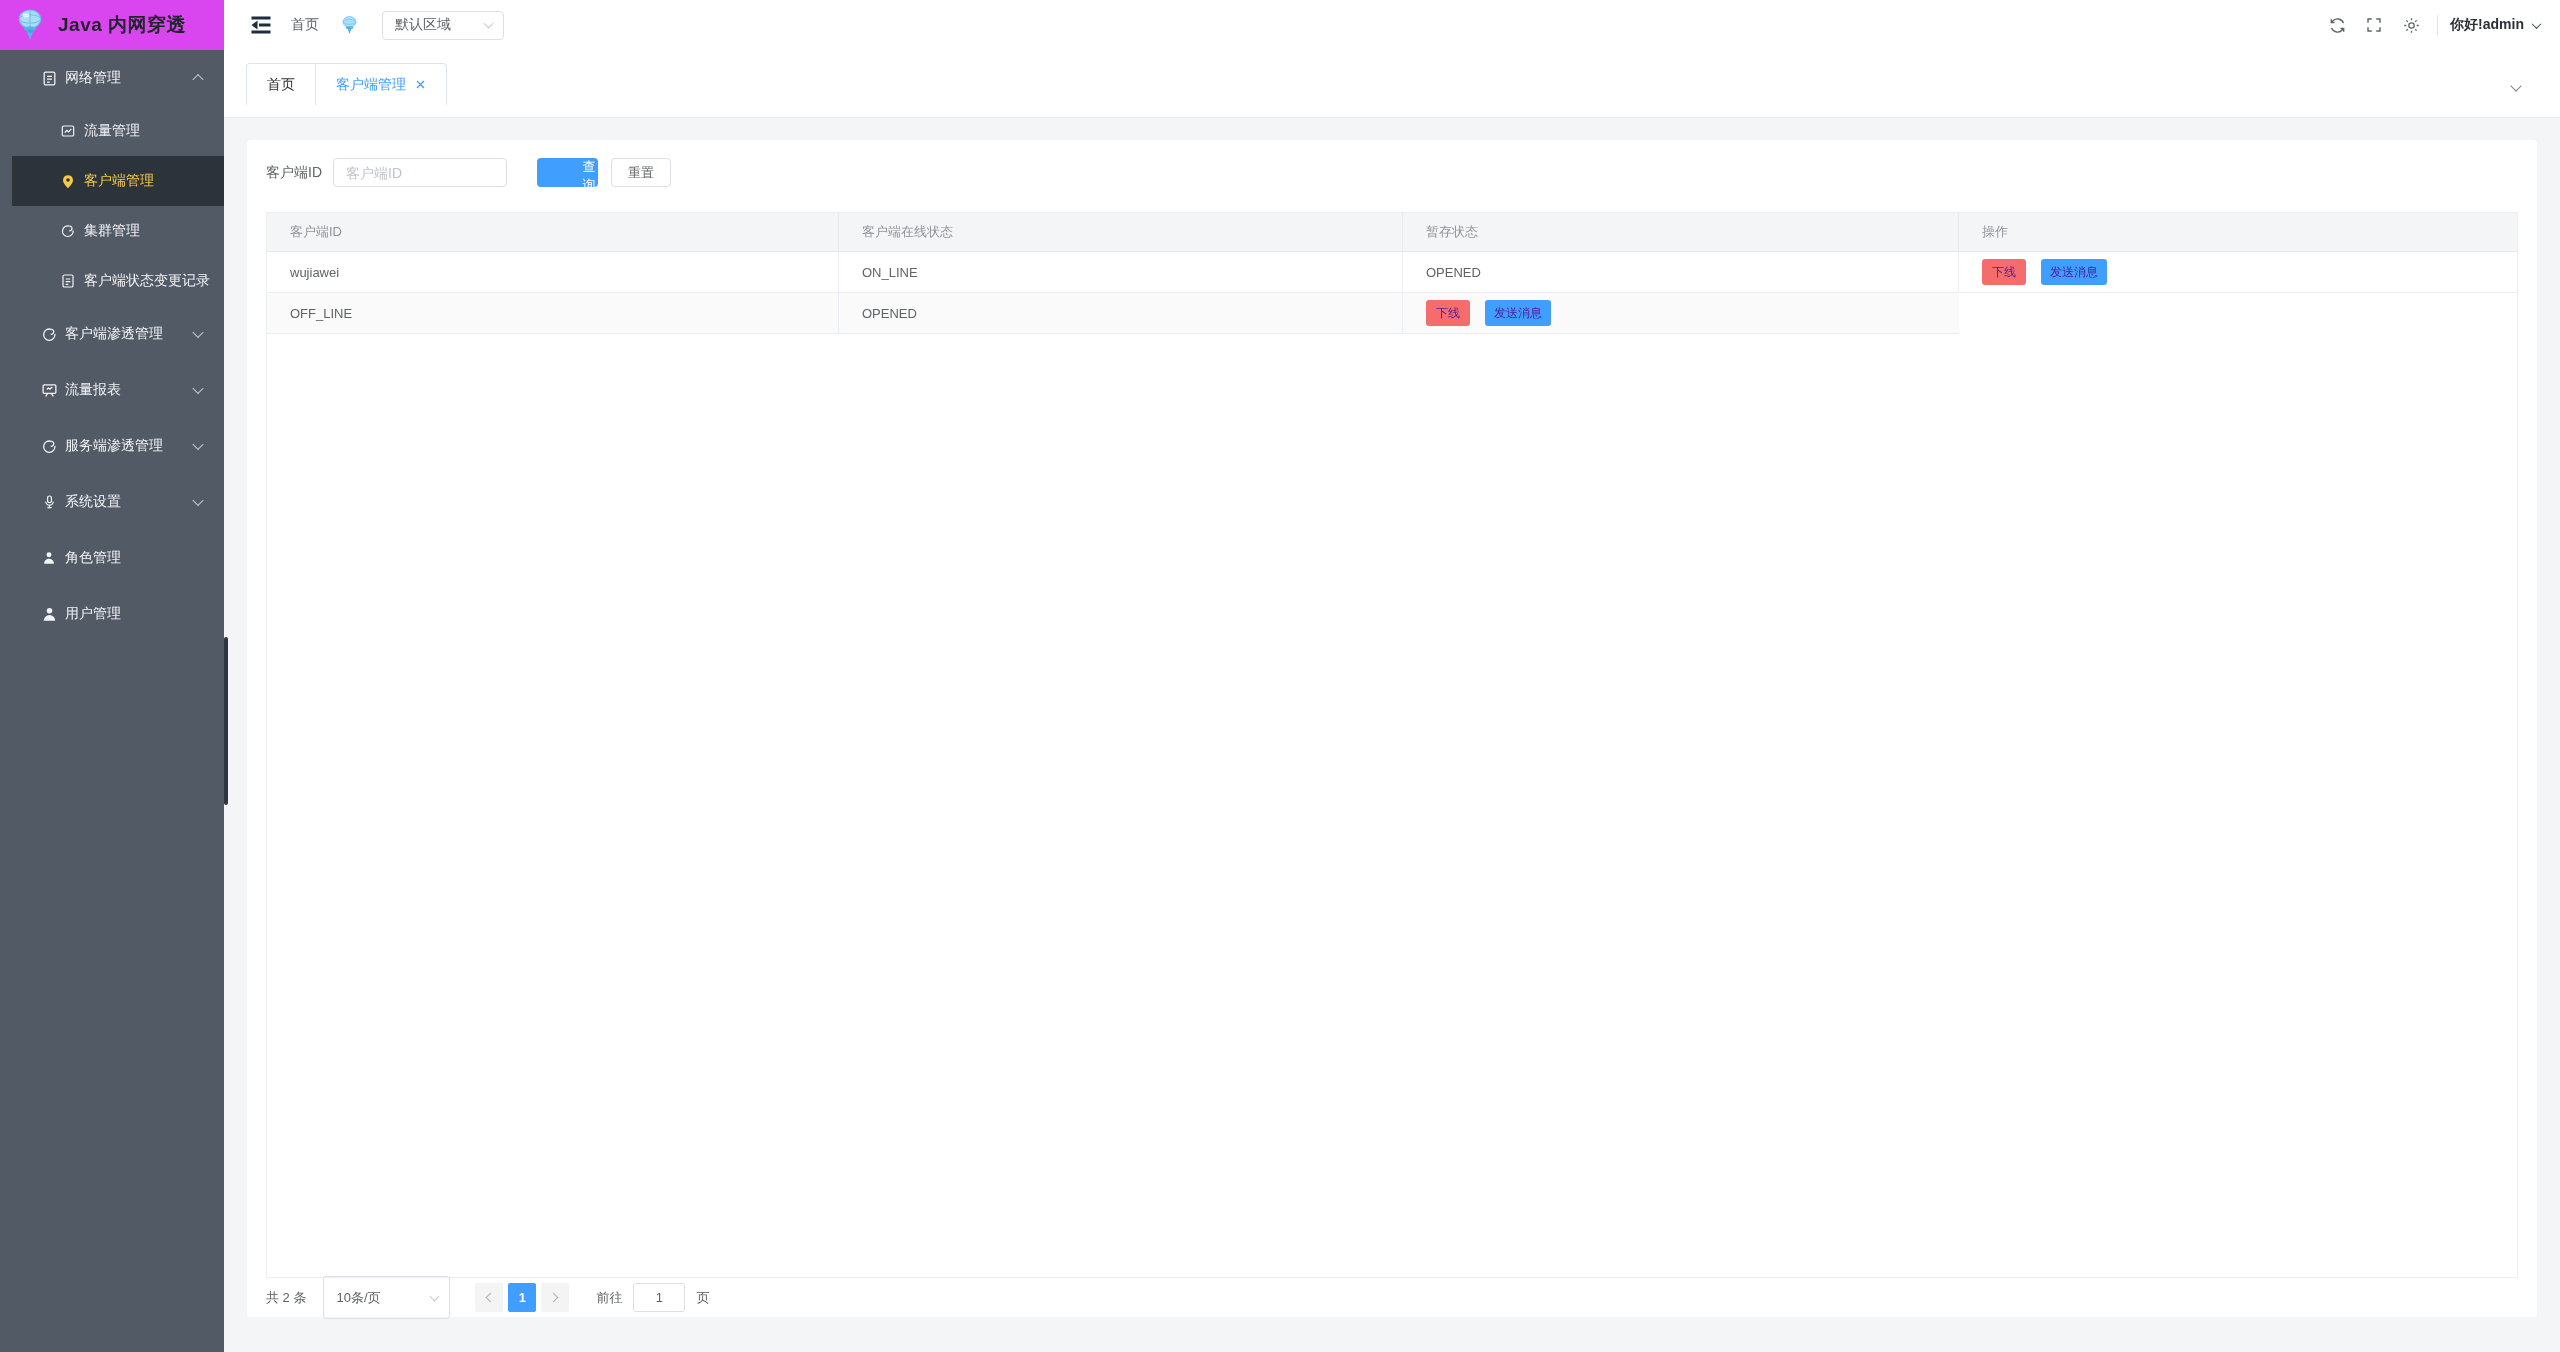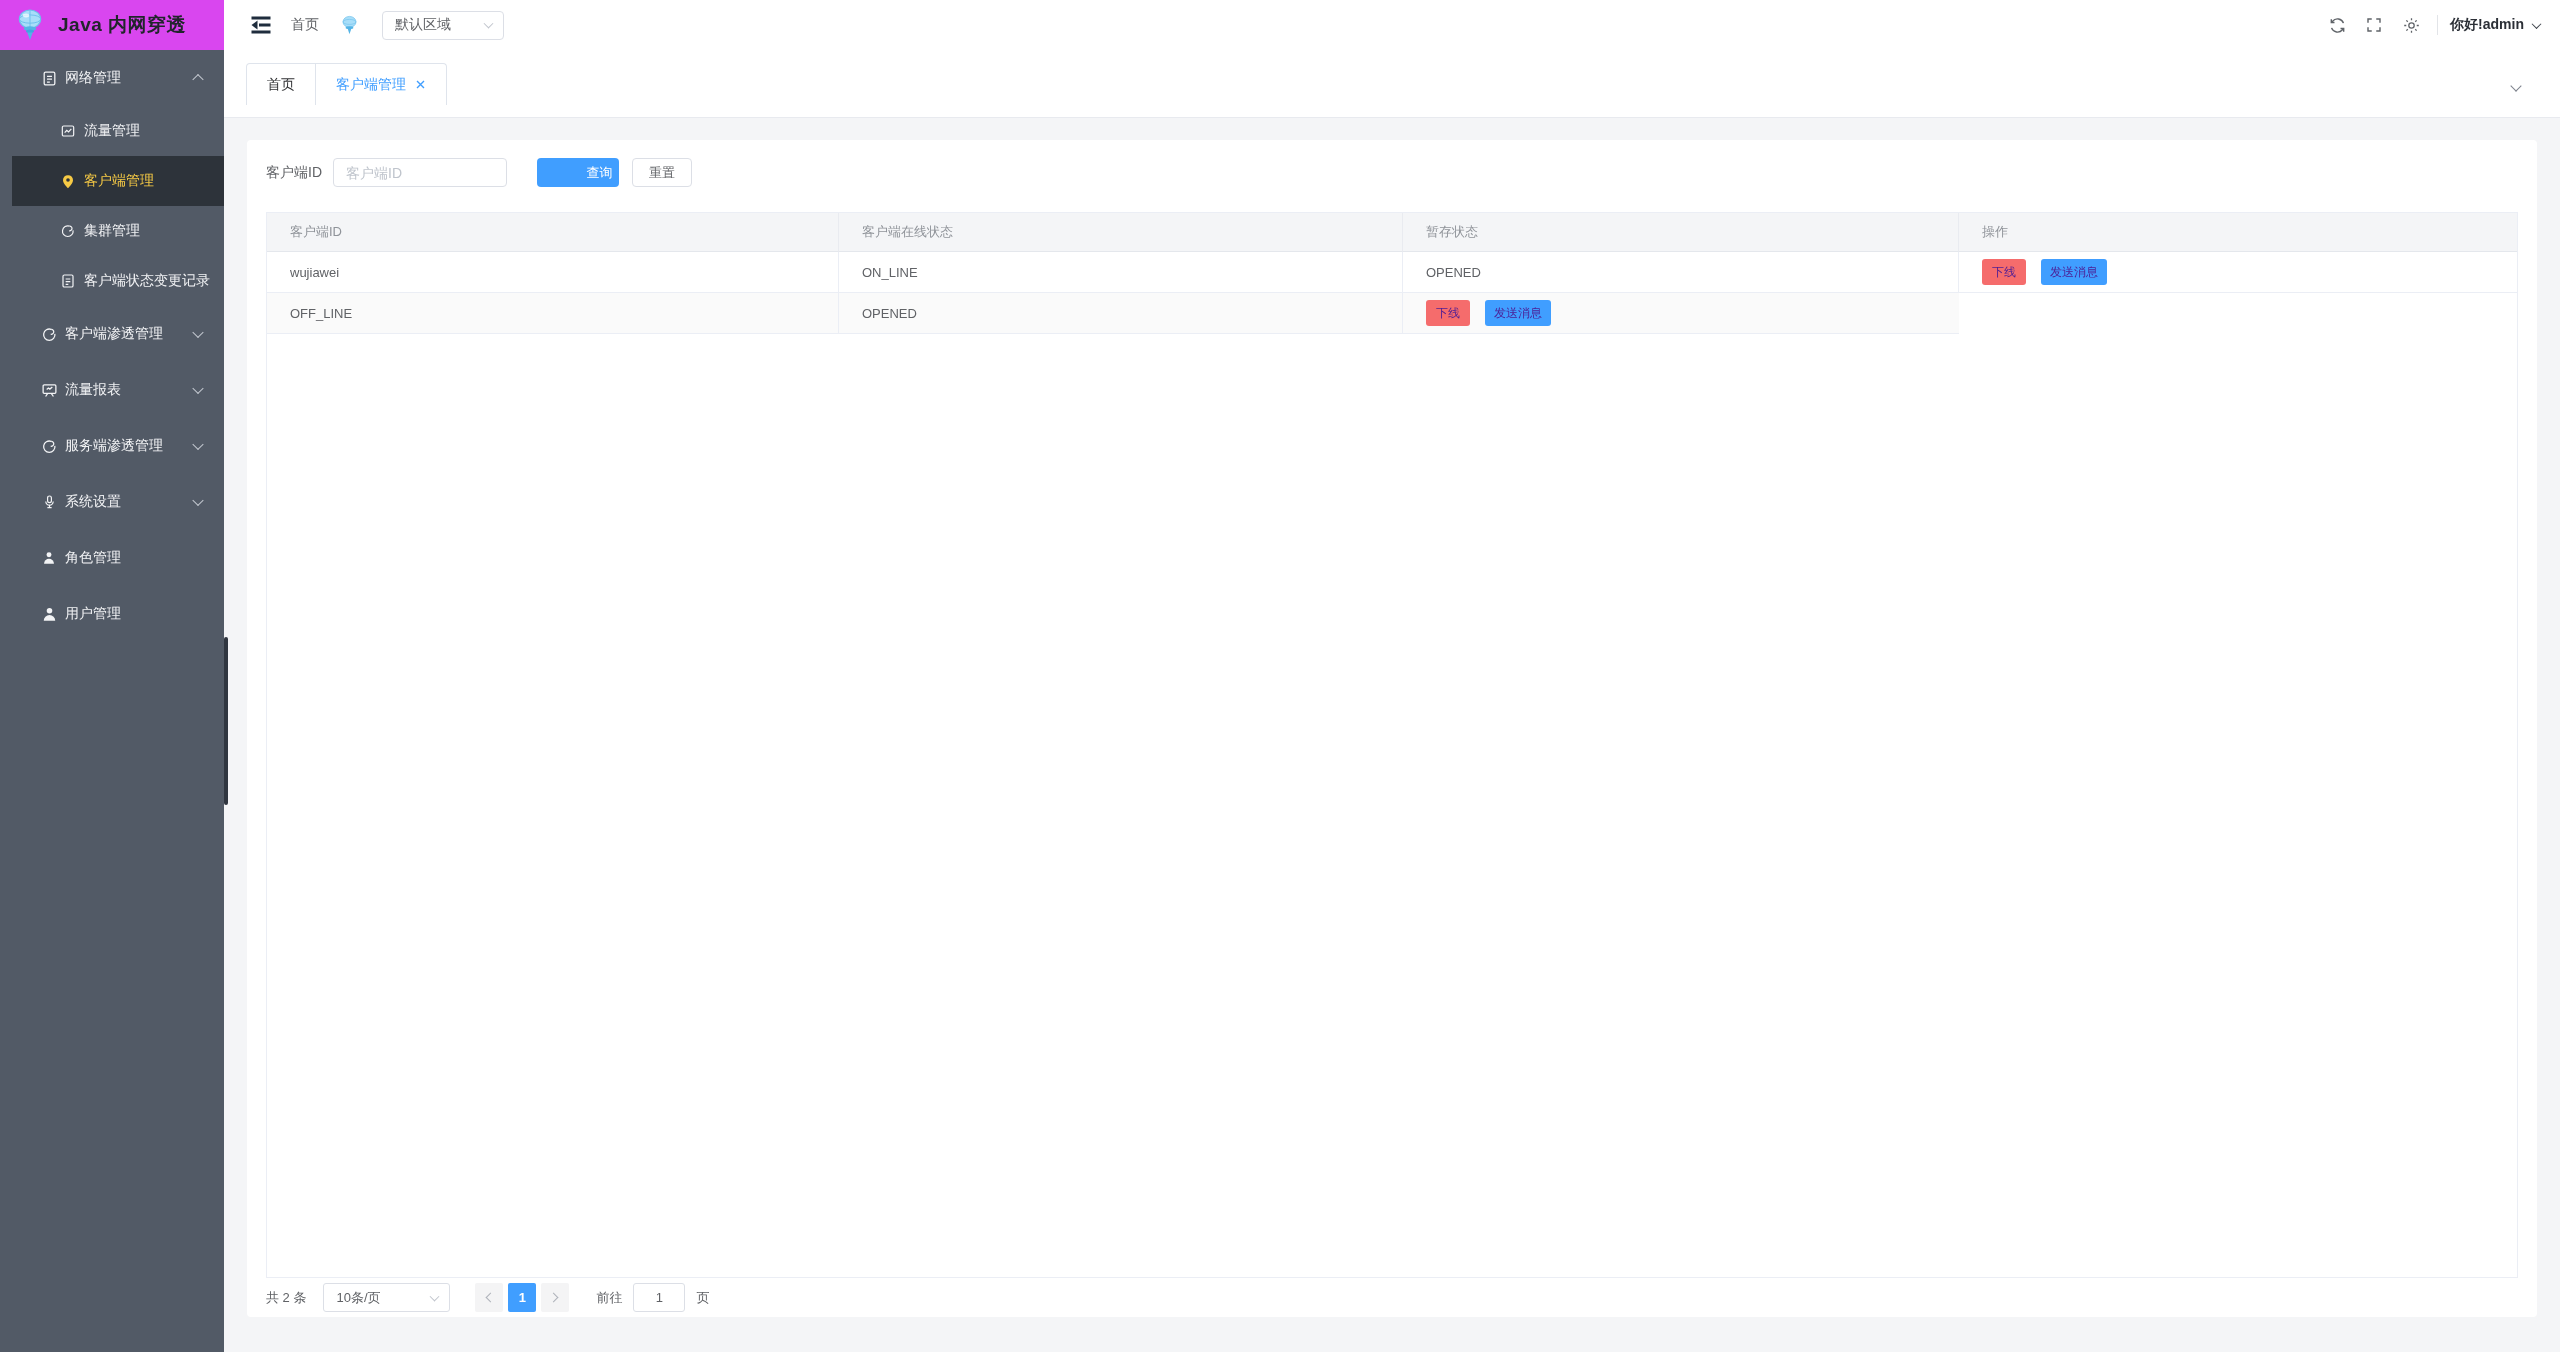--- a/index.html
+++ b/index.html
@@ -59,39 +59,39 @@
   
   .content { flex:1; padding:22px 23px 0 23px; }
   .card { background:#fff; border-radius:4px; height:1177px; padding:18px 19px 0 19px; position:relative; }
 
   
   .filter-row { display:flex; align-items:center; height:29px; margin-bottom:25px; }
   .filter-label { font-size:14px; color:#606266; margin-right:11px; }
   .filter-input { width:174px; height:29px; border:1px solid #dcdfe6; border-radius:4px; padding:0 12px; font-size:14px; color:#606266; outline:none; }
   .filter-input::placeholder { color:#bfc4cc; }
   .btn { border:none; border-radius:4px; font-size:13px; cursor:pointer; font-family:inherit; }
-  .btn-search { margin-left:30px; width:82px; height:29px; background:#409eff; color:#fff;padding-left:43px; }
+  .btn-search { margin-left:30px; width:61px; height:29px; background:#409eff; color:#fff;padding-left:43px; }
   .btn-reset { margin-left:13px; width:60px; height:29px; background:#fff; border:1px solid #dcdfe6; color:#606266; }
 
   
   .table-wrap { border:1px solid #ebeef5; height:1066px; overflow:hidden; background:#fff; }
   .trow { display:grid; grid-template-columns:572px 564px 556px 1fr; }
   .tcell { display:flex; align-items:center; padding:0 23px; font-size:13px; border-right:1px solid #ebeef5; border-bottom:1px solid #ebeef5; overflow:hidden; white-space:nowrap; }
   .tcell:last-child { border-right:none; }
   .thead .tcell { height:39px; background:#f4f5f7; color:#8f9399; font-weight:500; border-right-color:#e9ebf0; border-bottom-color:#e4e7ec; }
   .tbody .tcell { height:41px; color:#606266; }
   .tbody.striped .tcell { background:#fafafa; }
   .btn-mini { height:26px; padding:0 10px; border-radius:3px; font-size:12px; color:#4c1d95; border:none; cursor:pointer; font-family:inherit; }
   .btn-danger { background:#f56c6c; }
   .btn-send { background:#409eff; margin-left:15px; padding:0 9px; }
 
   
   .pagination { display:flex; align-items:center; margin-top:5px; height:29px; font-size:13px; color:#606266; }
   .pg-total { margin-right:17px; }
-  .page-size-select { position:relative; width:127px; height:29px; border:1px solid #dcdfe6; border-radius:3px; display:flex; align-items:center; padding:0 26px 0 12px; color:#606266; cursor:pointer; margin-right:25px; }
+  .page-size-select { position:relative; width:127px; height:43px; border:1px solid #dcdfe6; border-radius:3px; display:flex; align-items:center; padding:0 26px 0 12px; color:#606266; cursor:pointer; margin-right:25px; }
   .page-size-select .chev { position:absolute; right:11px; top:50%; border-color:#c0c4cc; width:7px; height:7px; }
   .pg-btn { width:28px; height:29px; background:#f4f4f5; border-radius:2px; display:flex; align-items:center; justify-content:center; cursor:pointer; margin-right:5px; }
   .pg-arrow { width:7px; height:7px; border-right:1.6px solid #aeb2ba; border-bottom:1.6px solid #aeb2ba; }
   .pg-arrow.left { transform:rotate(135deg); margin-left:3px; }
   .pg-arrow.right { transform:rotate(-45deg); margin-right:3px; }
   .pg-num { width:28px; height:29px; background:#409eff; color:#fff; font-weight:bold; border-radius:2px; display:flex; align-items:center; justify-content:center; cursor:pointer; margin-right:5px; }
   .pg-goto-label { margin-left:22px; }
   .pg-goto-input { width:52px; height:29px; border:1px solid #dcdfe6; border-radius:3px; text-align:center; font-size:13px; color:#606266; margin:0 11px; outline:none; font-family:inherit; }
   svg { display:block; }
 </style>

